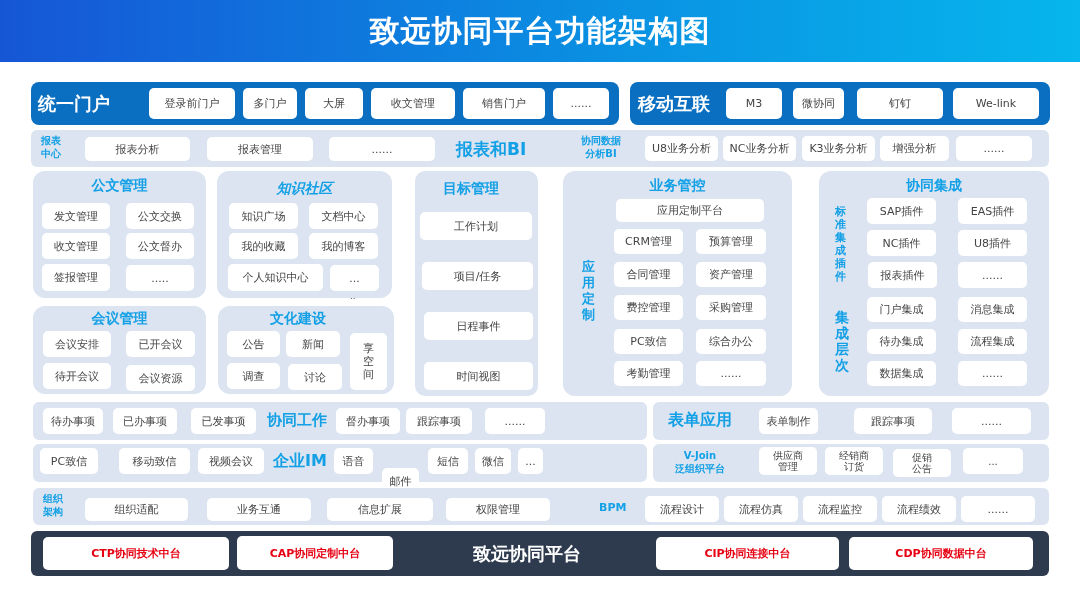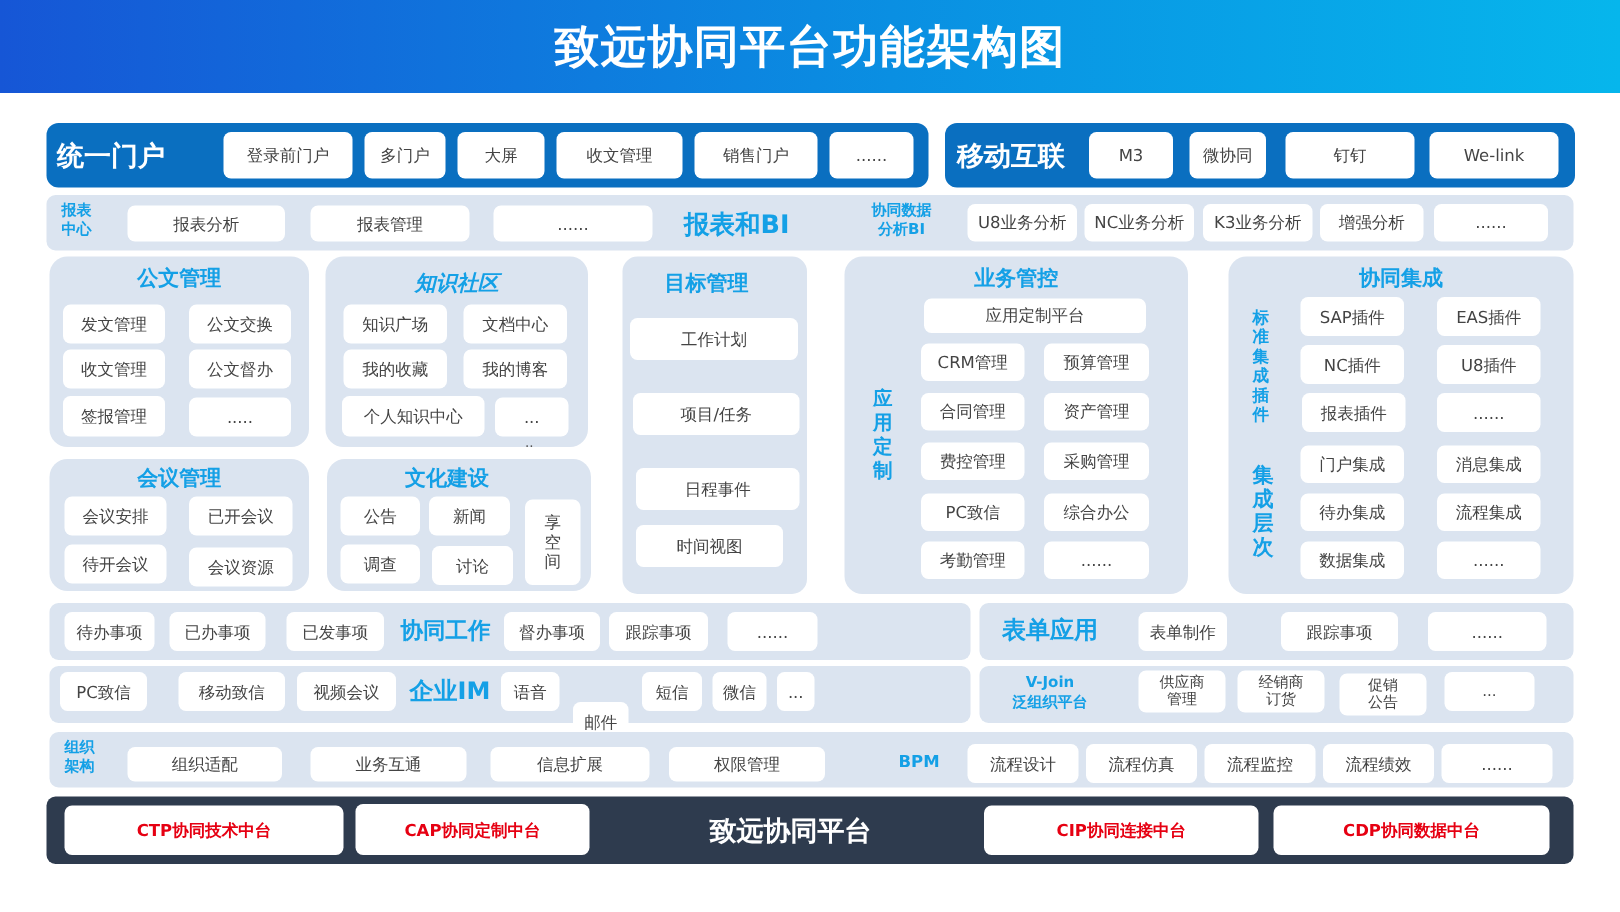--- a/index.html
+++ b/index.html
@@ -96,21 +96,21 @@
   <div class="box" style="left:11px;top:93px;width:95px;height:27px;">个人知识中心</div>
   <div class="box" style="left:113px;top:94px;width:49px;height:26px;">...</div>
 </div>
 <div class="abs" style="left:350px;top:291px;font-size:9px;color:#555;">..</div>
 
 <div class="panel" style="left:415px;top:171px;width:123px;height:225px;border-radius:10px;">
   <div class="title-blue" style="left:0;width:112px;top:9px;font-size:14px;">目标管理</div>
   <div class="box" style="left:5px;top:41px;width:112px;height:28px;">工作计划</div>
   <div class="box" style="left:7px;top:91px;width:111px;height:28px;">项目/任务</div>
   <div class="box" style="left:9px;top:141px;width:109px;height:28px;">日程事件</div>
-  <div class="box" style="left:9px;top:179px;width:98px;height:28px;">时间视图</div>
+  <div class="box" style="left:9px;top:191px;width:109px;height:28px;">时间视图</div>
 </div>
 
 <div class="panel" style="left:563px;top:171px;width:229px;height:225px;border-radius:12px;">
   <div class="title-blue" style="left:0;width:229px;top:6px;font-size:14px;">业务管控</div>
   <div class="vtext" style="left:19px;top:88px;font-size:13px;line-height:16px;">
     <span>应</span>
       <span>用</span>
       <span>定</span>
       <span>制</span>
   </div>

